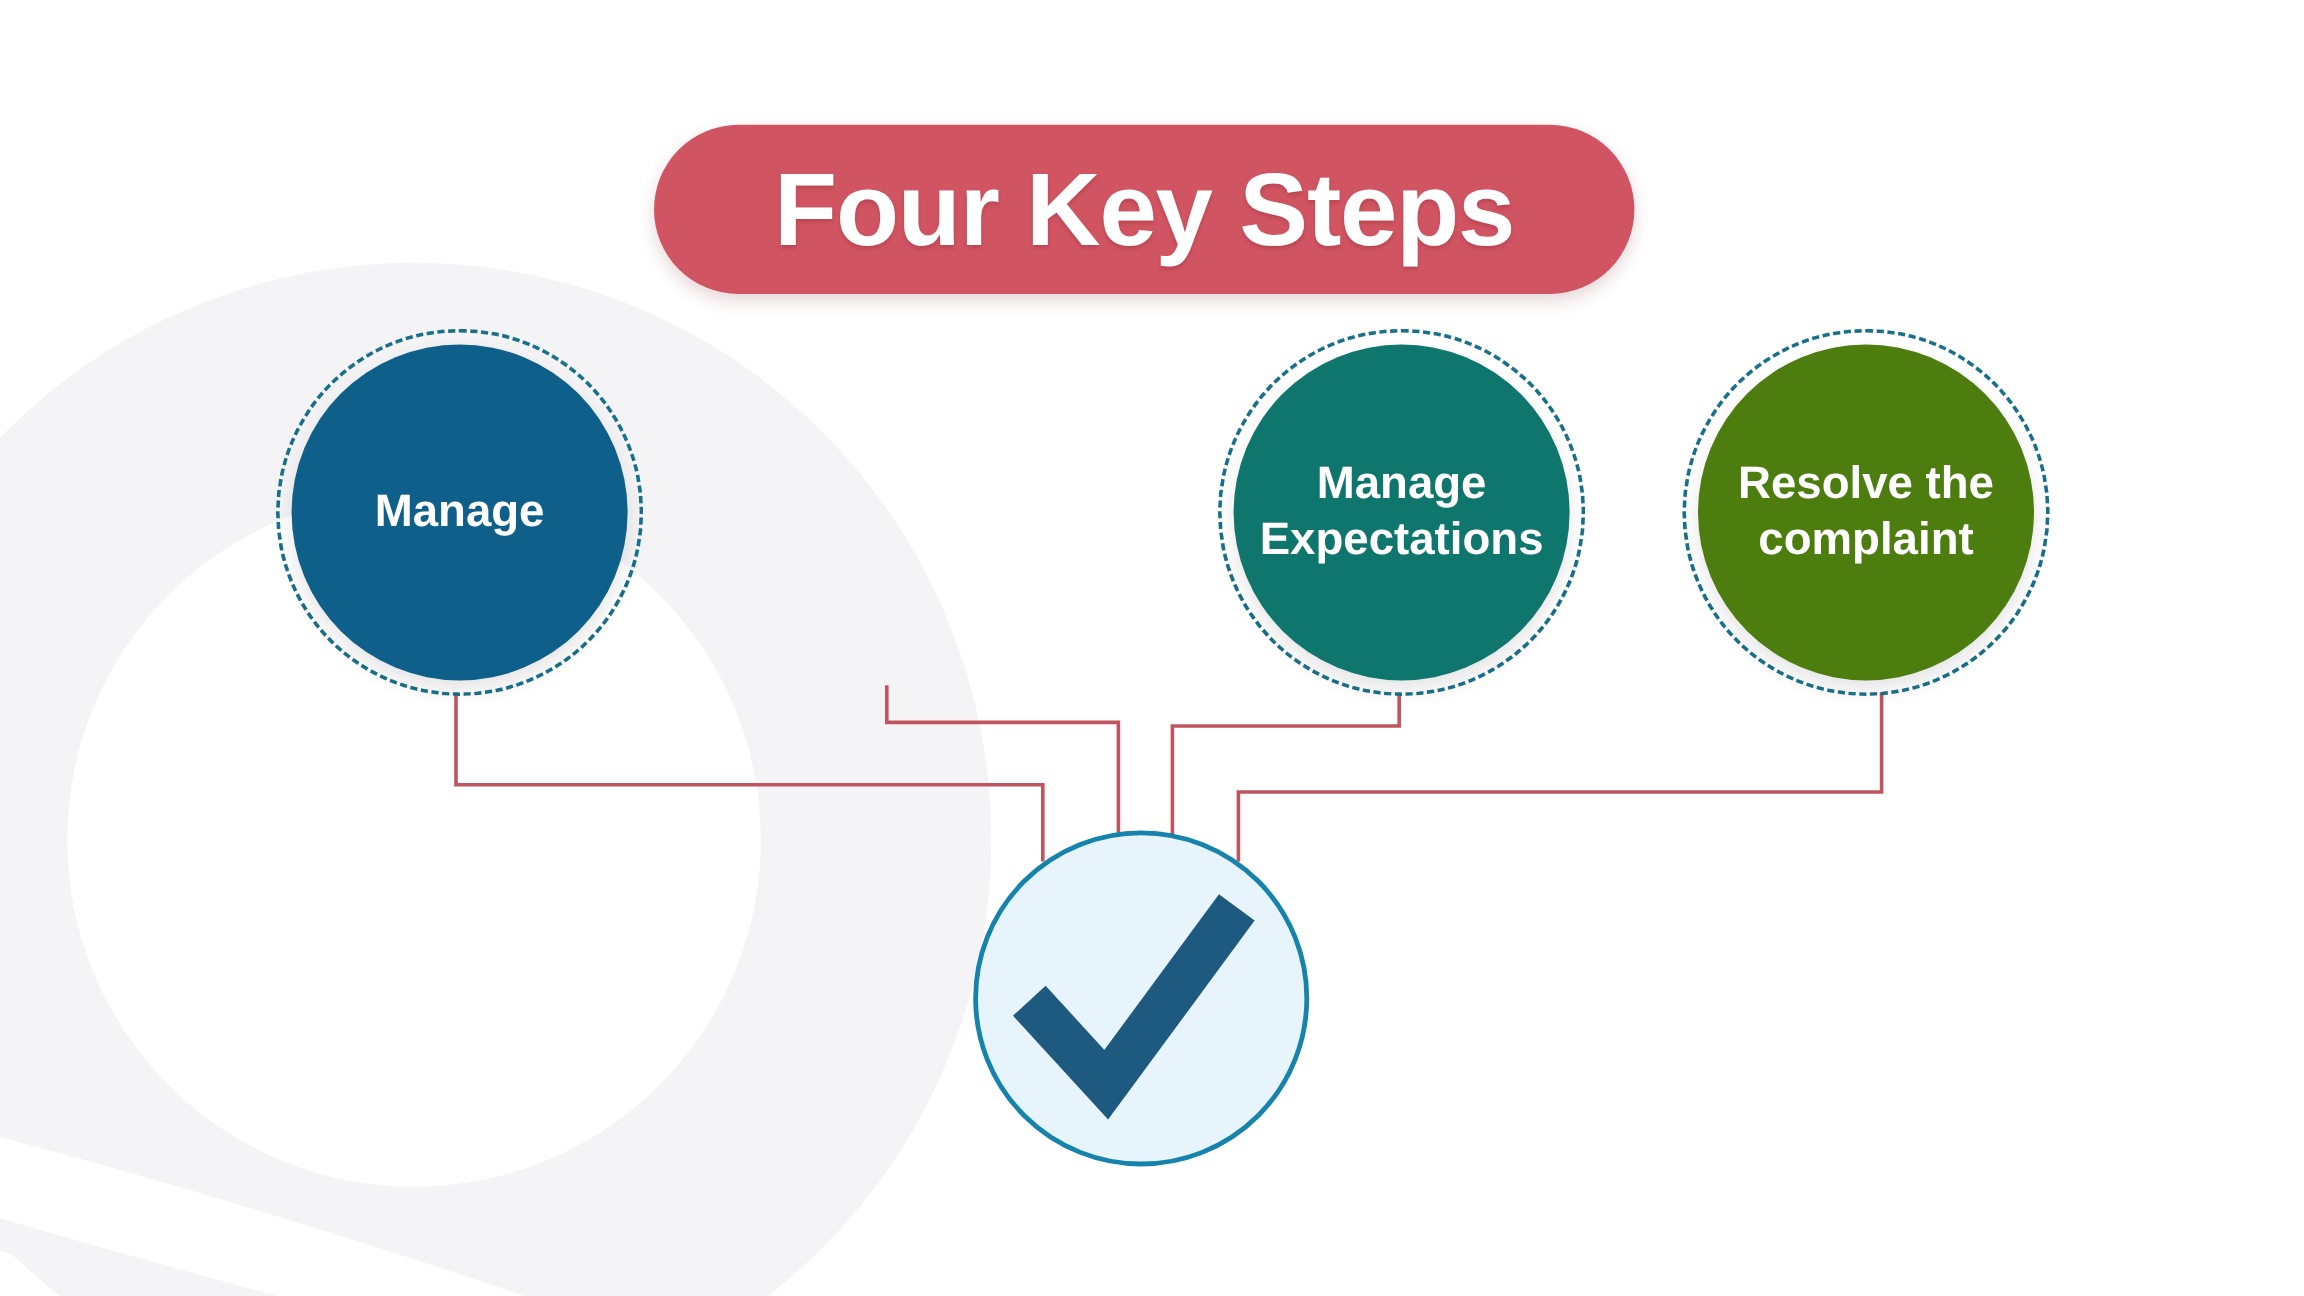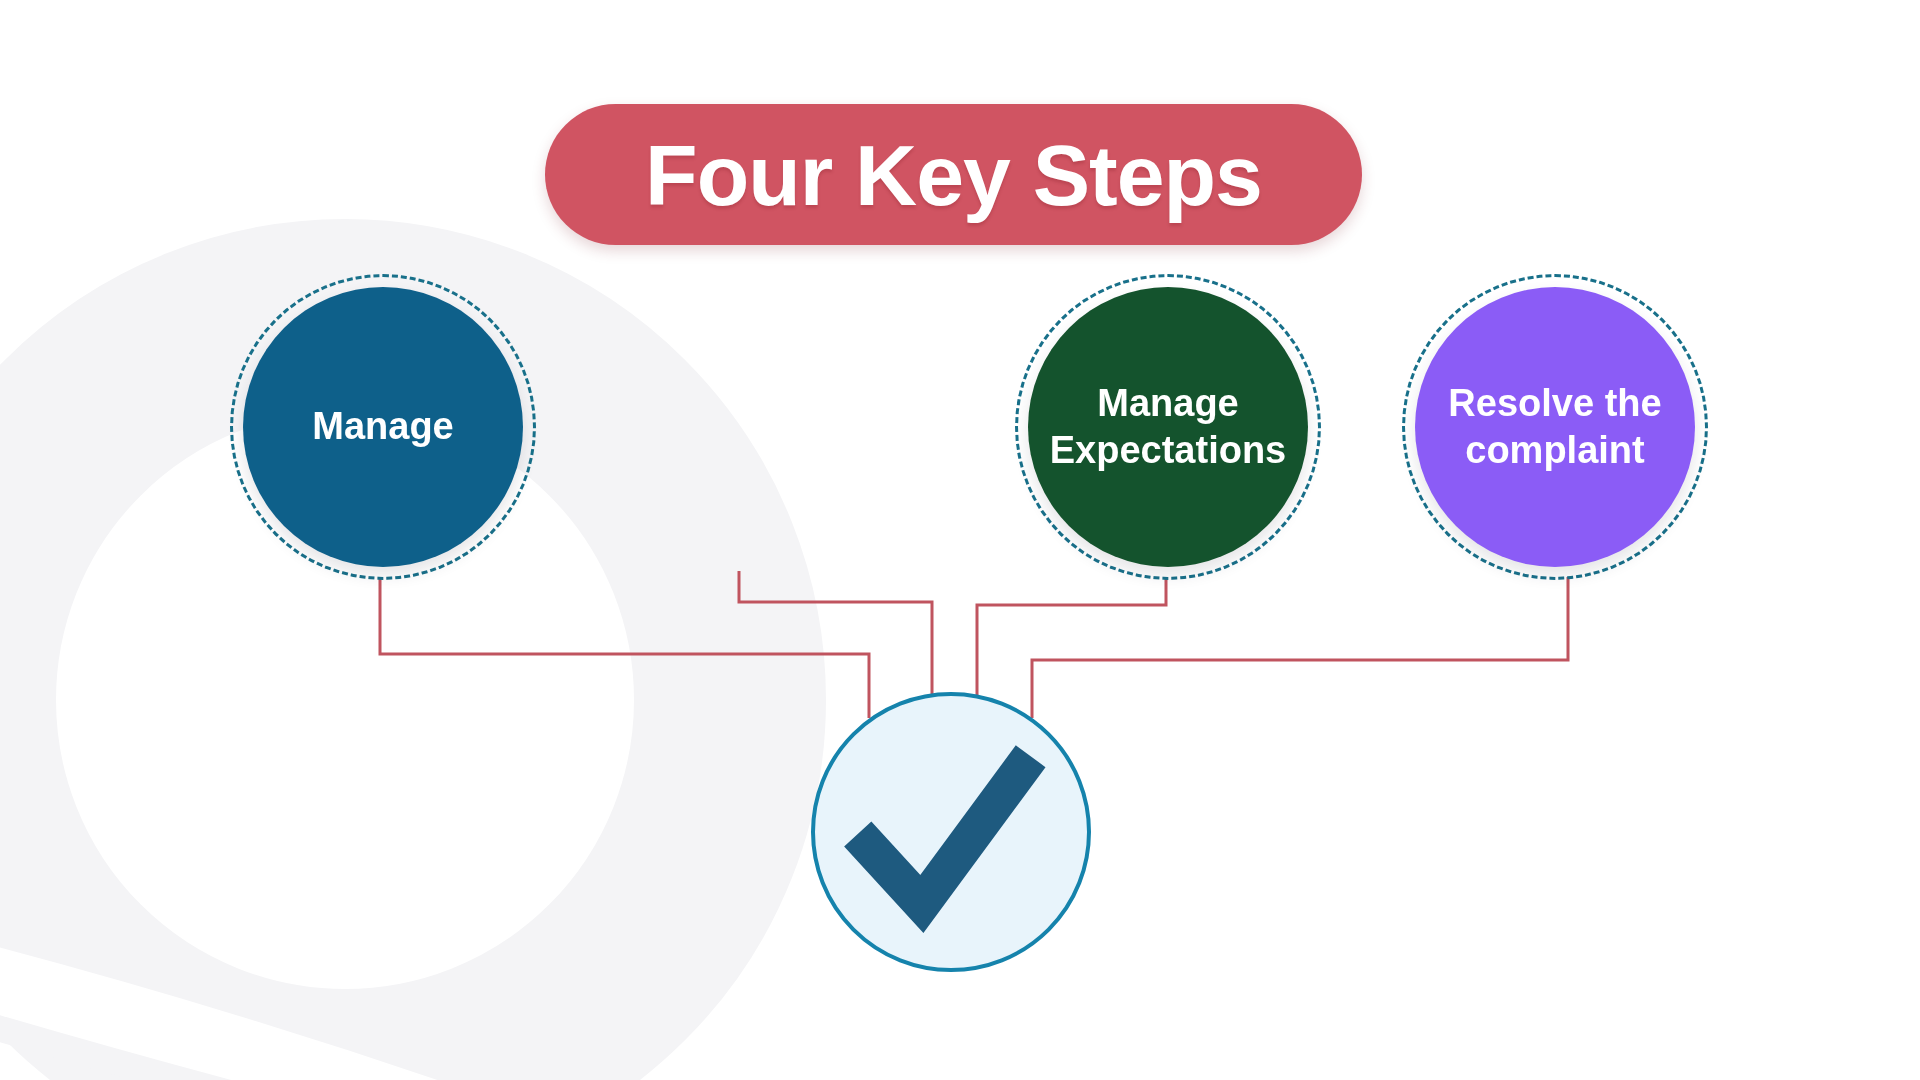--- a/index.html
+++ b/index.html
@@ -70,27 +70,27 @@
   </div>
 
   <div class="ring p1" style="border-color: rgb(24, 112, 138);">
     <div class="fill" style="background: rgb(14, 96, 138); color: rgb(255, 255, 255);">
       <span class="lbl">Manage</span>
     </div>
   </div>
 
 
   <div class="ring p3" style="border-color: rgb(24, 112, 138);">
-    <div class="fill" style="background: #14532d; color: rgb(255, 255, 255);">
+    <div class="fill" style="background: #0f766e; color: rgb(255, 255, 255);">
       <span class="lbl">Manage Expectations</span>
     </div>
   </div>
 
   <div class="ring p4" style="border-color: rgb(24, 112, 138);">
-    <div class="fill" style="background: #8b5cf6; color: rgb(255, 255, 255);">
+    <div class="fill" style="background: #4d7c0f; color: rgb(255, 255, 255);">
       <span class="lbl">Resolve the complaint</span>
     </div>
   </div>
 
   <div class="check-node" style="background: rgb(232, 244, 251); border-color: rgb(21, 131, 172);">
     <svg width="272" height="272" viewBox="0 0 280 280" aria-hidden="true">
       <polyline points="44,142 110,214 222,62" fill="none" stroke-width="38" stroke-linecap="butt" stroke-linejoin="miter" stroke="#1e5a7f"></polyline>
     </svg>
   </div>
 

